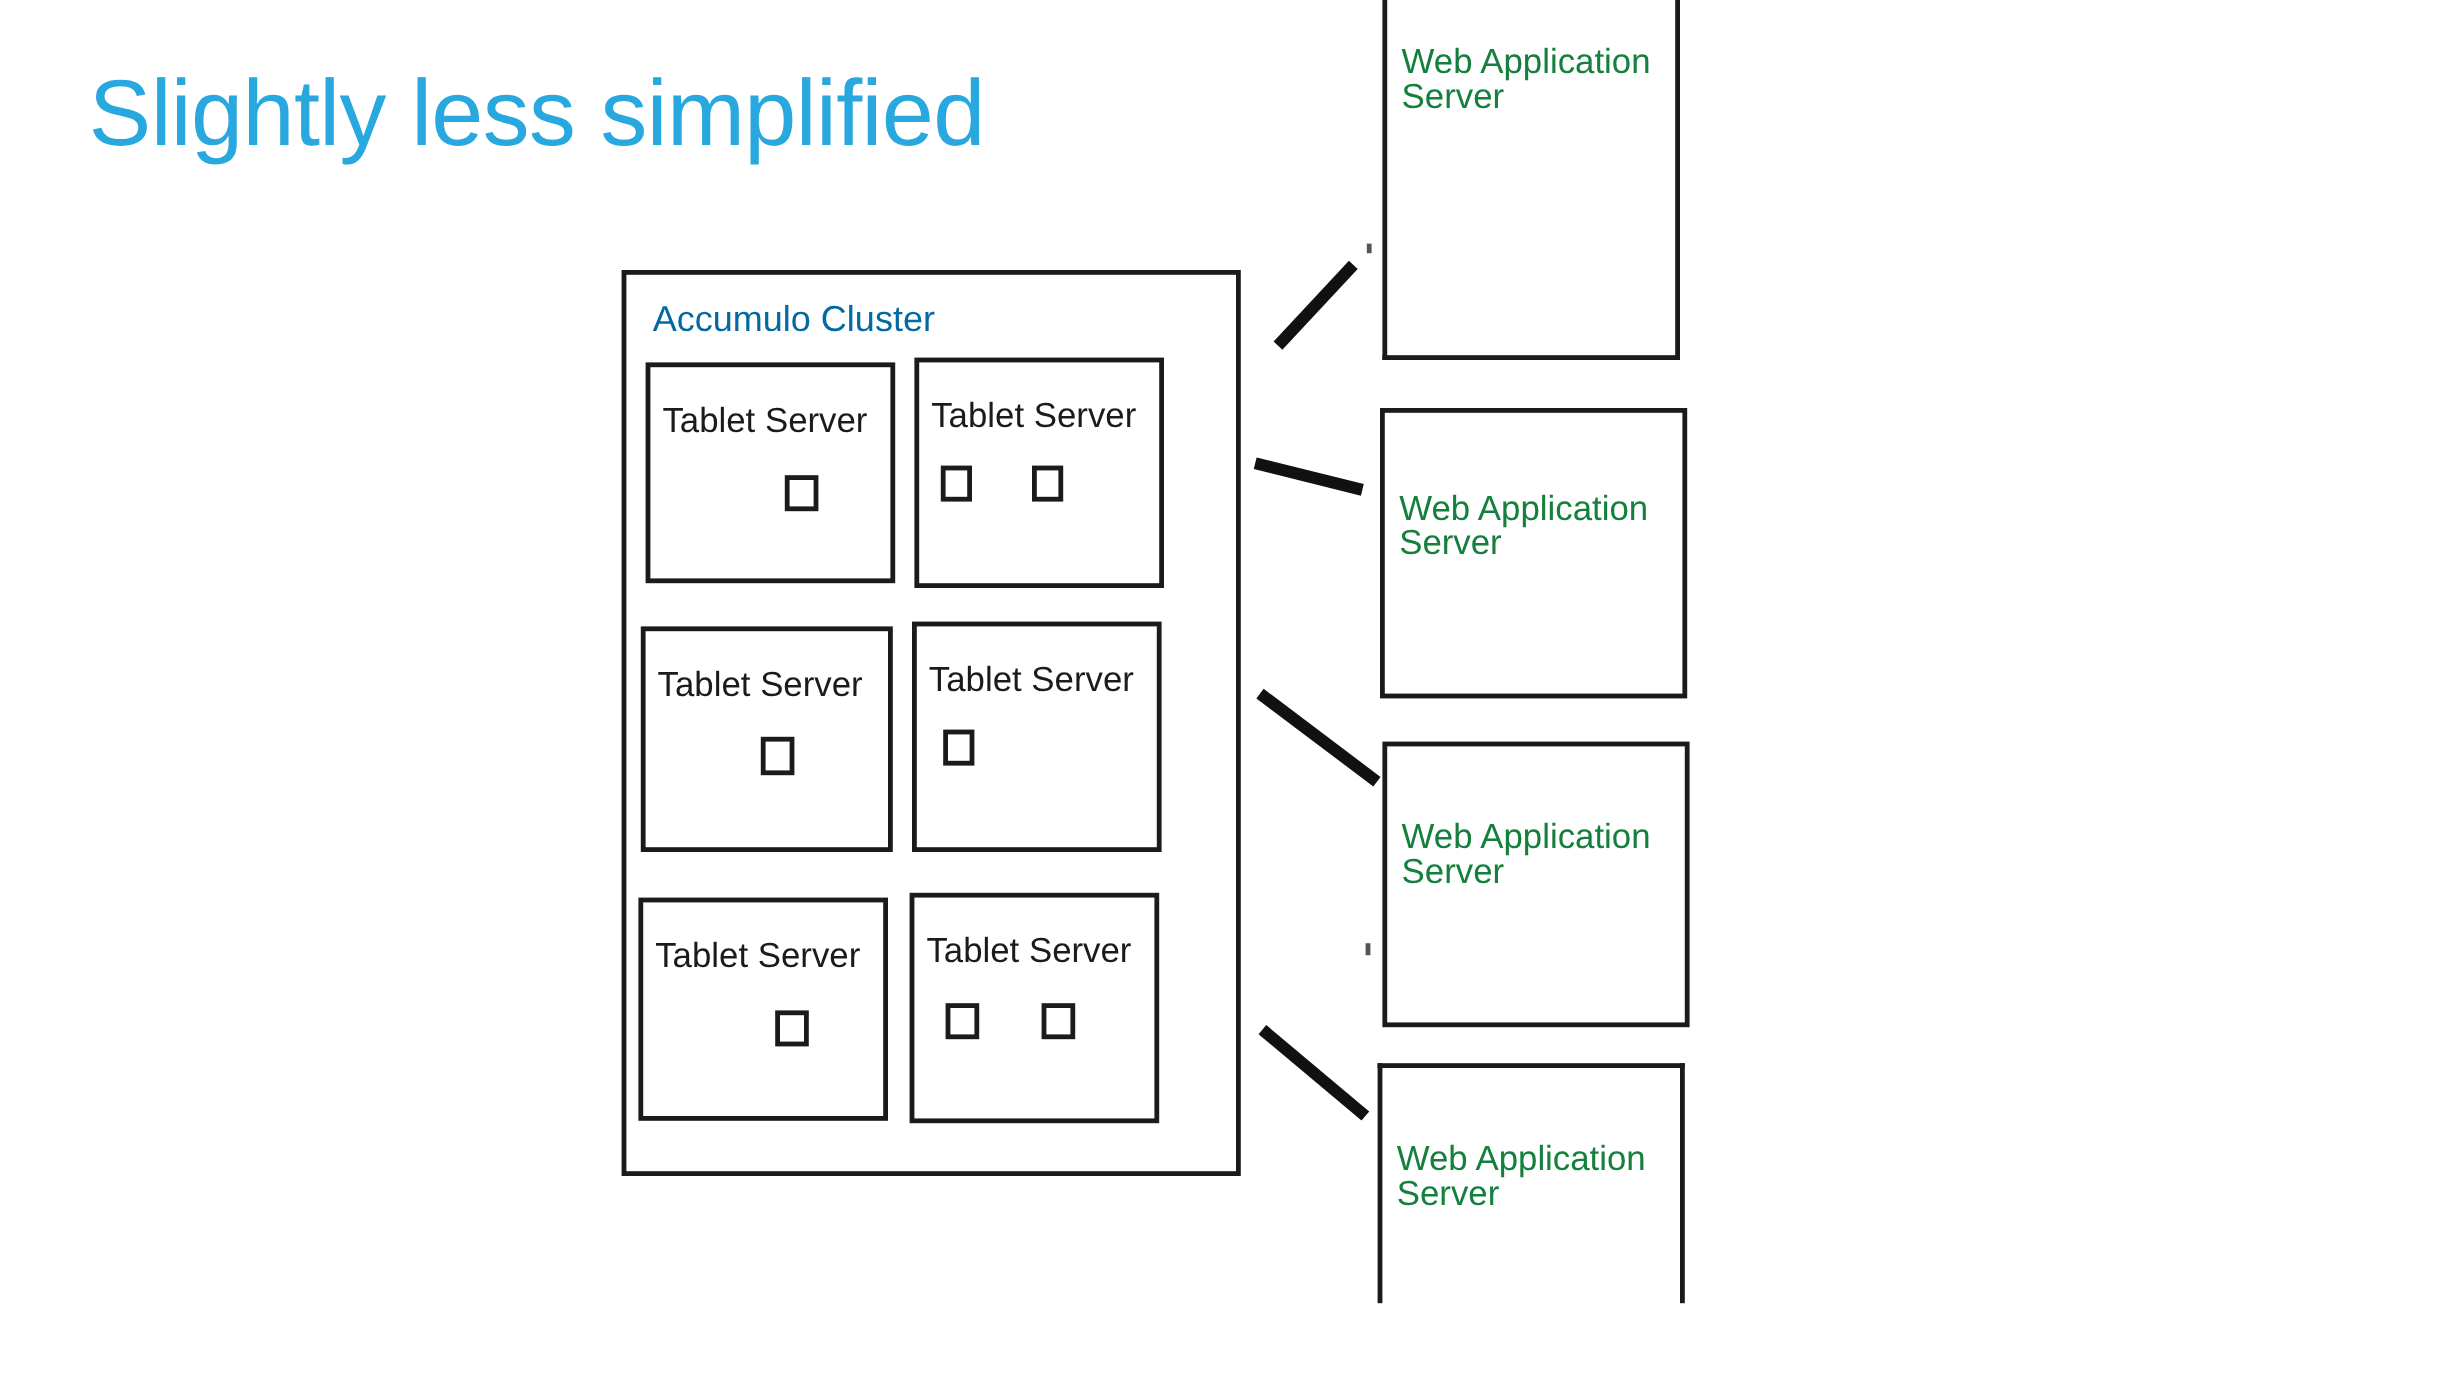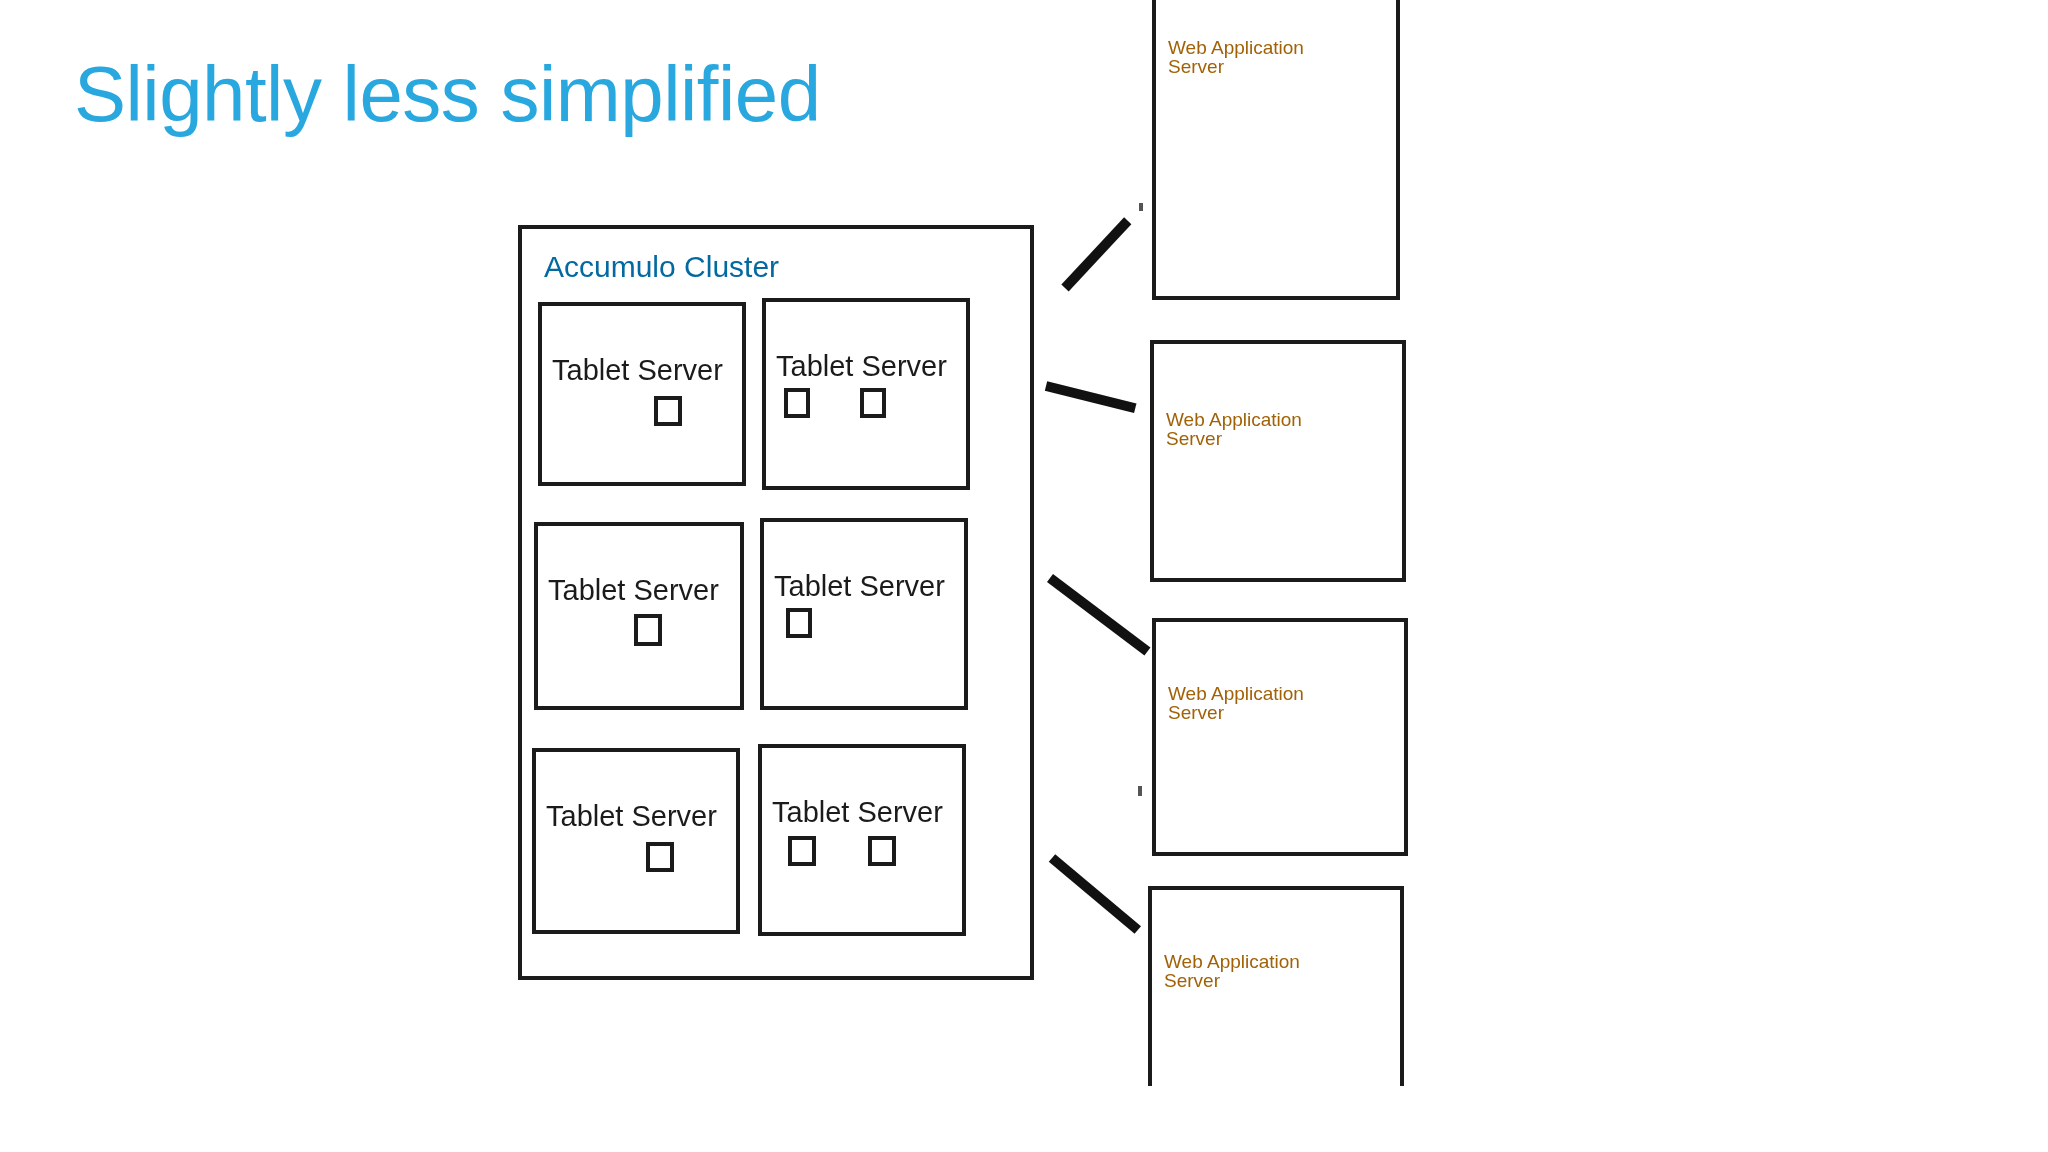--- a/index.html
+++ b/index.html
@@ -31,33 +31,33 @@
     left:518px;top:225px;width:516px;height:755px;
     border:4px solid #1b1b1b;
   }
   #cluster-label{
     position:absolute;left:544px;top:250px;
     font-size:30px;color:#0369a1;white-space:nowrap;
   }
 
   .tserver{border:4px solid #1b1b1b;}
   .tserver .ts-label{
-    position:absolute;left:10px;top:48px;
+    position:absolute;left:10px;top:29px;
     font-size:29px;color:#1b1b1b;white-space:nowrap;
   }
   .tablet{
     position:absolute;
     border:4px solid #1b1b1b;background:#fff;
     box-sizing:border-box;
   }
 
   .webserver{border:4px solid #1b1b1b;}
   .webserver .ws-label{
     position:absolute;left:12px;top:76px;
-    font-size:19px;color:#a16207;line-height:1.0;
+    font-size:29px;color:#15803d;line-height:1.0;
     width:230px;
   }
   .webserver .ws-label span{display:block;}
 
   
   #ws-0{left:1152px;top:-38px;width:248px;height:338px;border-top:none;}
   #ws-0 .ws-label{top:76px;}
 
   .connector{position:absolute;background:#111;transform-origin:0 50%;}
 

